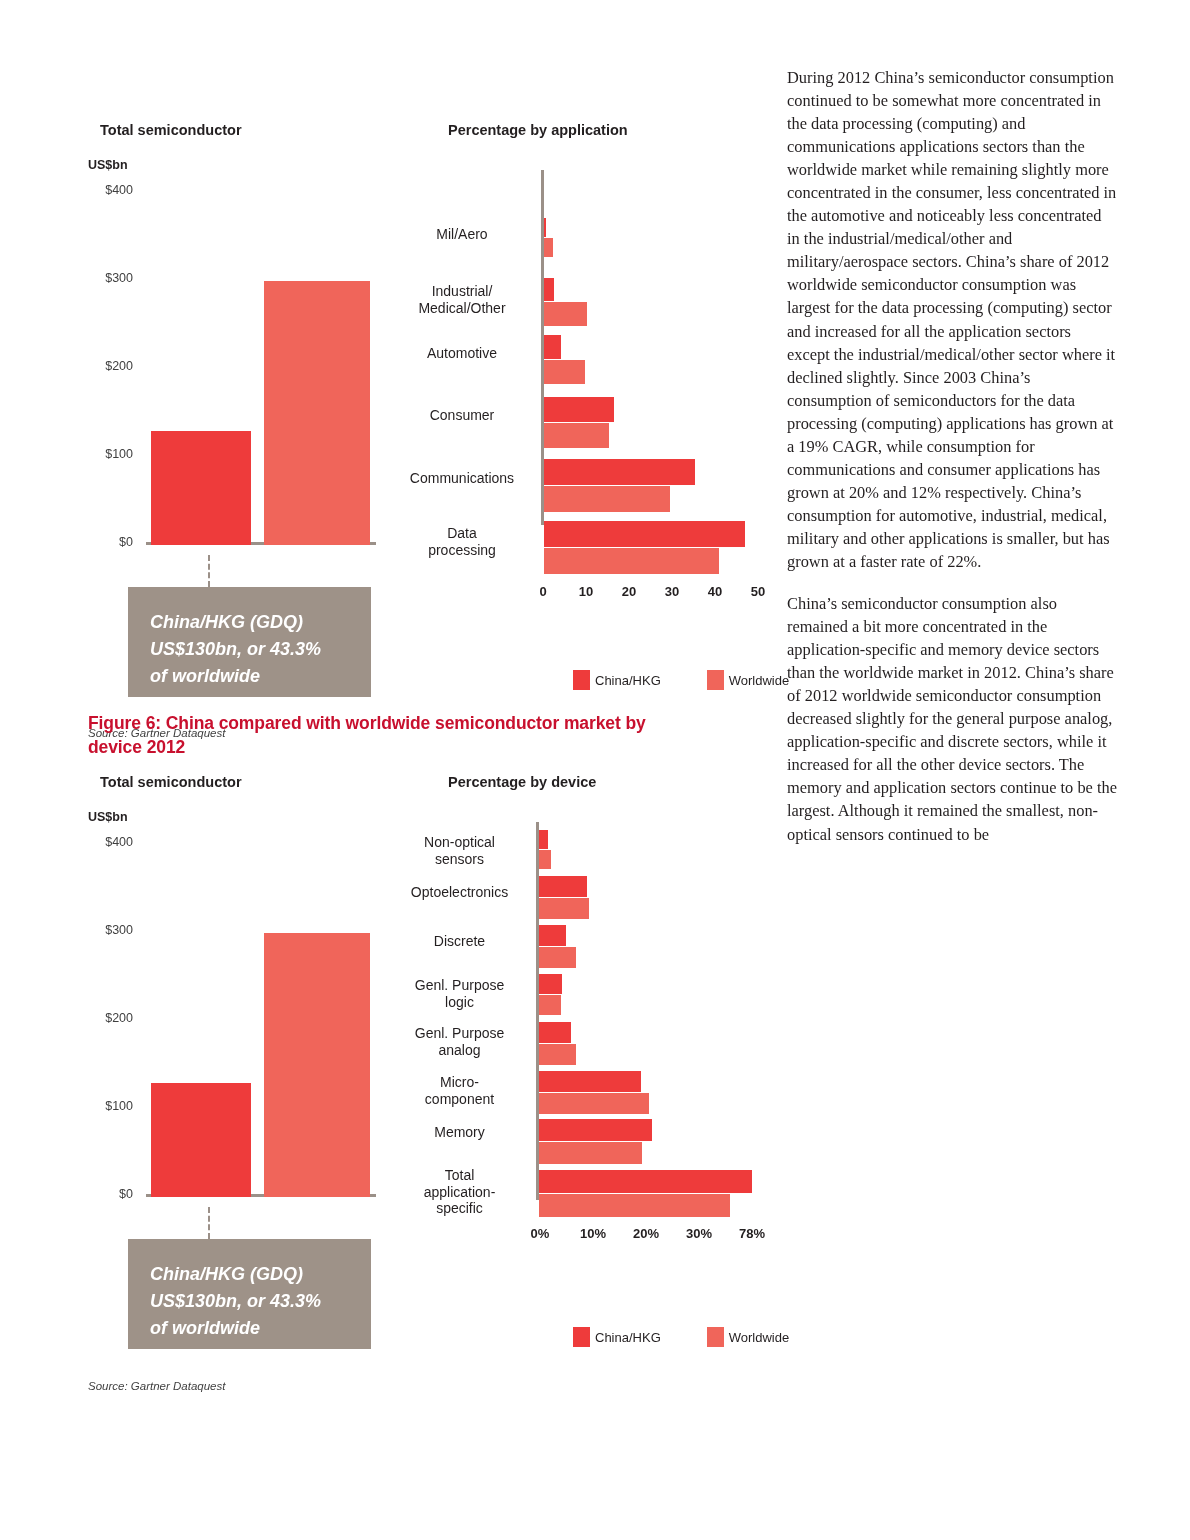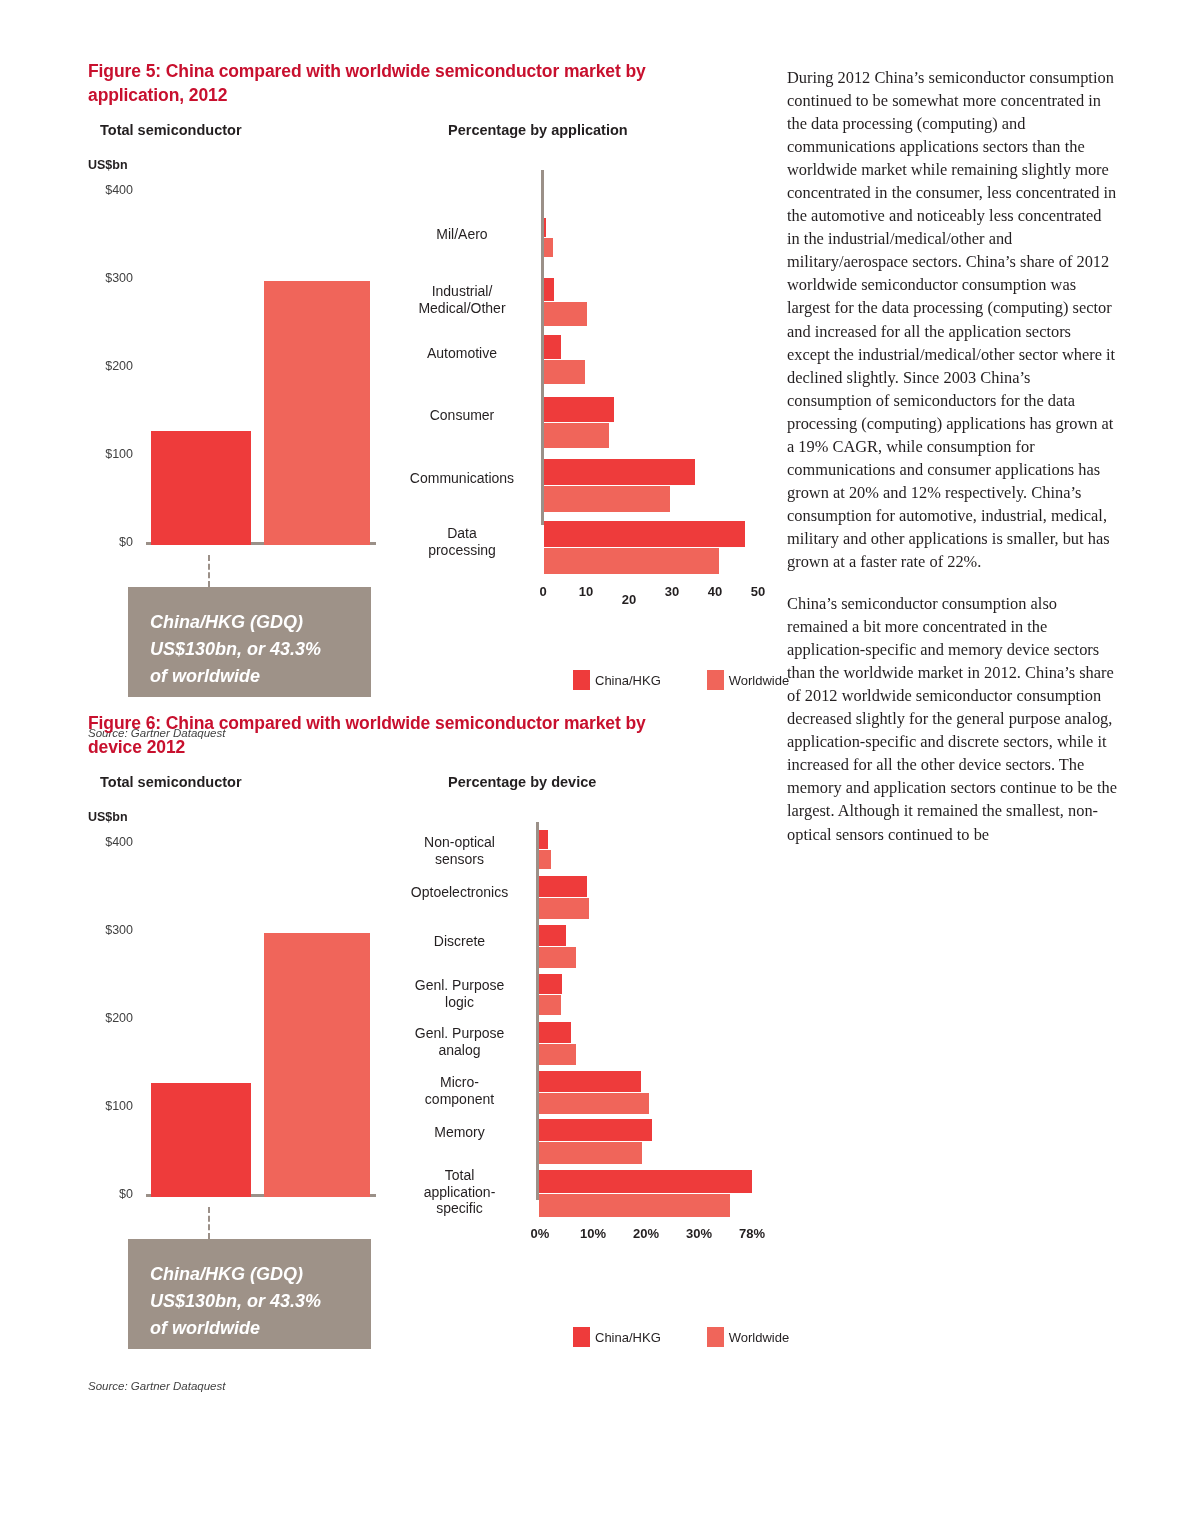--- a/index.html
+++ b/index.html
@@ -147,21 +147,20 @@
   .footer .sep { color:#c8c2c0; padding:0 5px; }
 </style>
 </head>
 <body>
 
 <div class="page">
 
   <div class="left-col">
 
     <div class="fig-block" style="height:640px;">
-      <div class="fig-title">Figure 5: China compared with worldwide semiconductor market by application, 2012</div>
 
       <div class="col-head" style="left:0; top:62px;">Total semiconductor</div>
       <div class="col-head" style="left:348px; top:62px;">Percentage by application</div>
       <div class="unit-label" style="left:0; top:98px;">US$bn</div>
 
       <div class="vchart" style="left:0; top:118px; width:290px; height:380px;">
         <div class="ytick" style="left:-3px; top:12px;">$400</div>
         <div class="ytick" style="left:-3px; top:100px;">$300</div>
         <div class="ytick" style="left:-3px; top:188px;">$200</div>
         <div class="ytick" style="left:-3px; top:276px;">$100</div>
@@ -215,21 +214,21 @@
 
         <div class="cat-label" style="top:355px; width:148px; left:0;">
           <div>Data</div>
           <div>processing</div>
         </div>
         <div class="hbar china" style="left:156px; top:351px; width:201px; height:26px;"></div>
         <div class="hbar world" style="left:156px; top:378px; width:175px; height:26px;"></div>
 
         <div class="xtick" style="left:155px; top:414px;">0</div>
         <div class="xtick" style="left:198px; top:414px;">10</div>
-        <div class="xtick" style="left:241px; top:414px;margin-top:8px;">20</div>
+        <div class="xtick" style="left:241px; top:414px;">20</div>
         <div class="xtick" style="left:284px; top:414px;">30</div>
         <div class="xtick" style="left:327px; top:414px;">40</div>
         <div class="xtick" style="left:370px; top:414px;">50</div>
       </div>
 
       <div class="legend" style="left:485px; top:610px;">
         <div class="item">
           <span class="swatch china"></span>
           <span class="lbl">China/HKG</span>
         </div>

